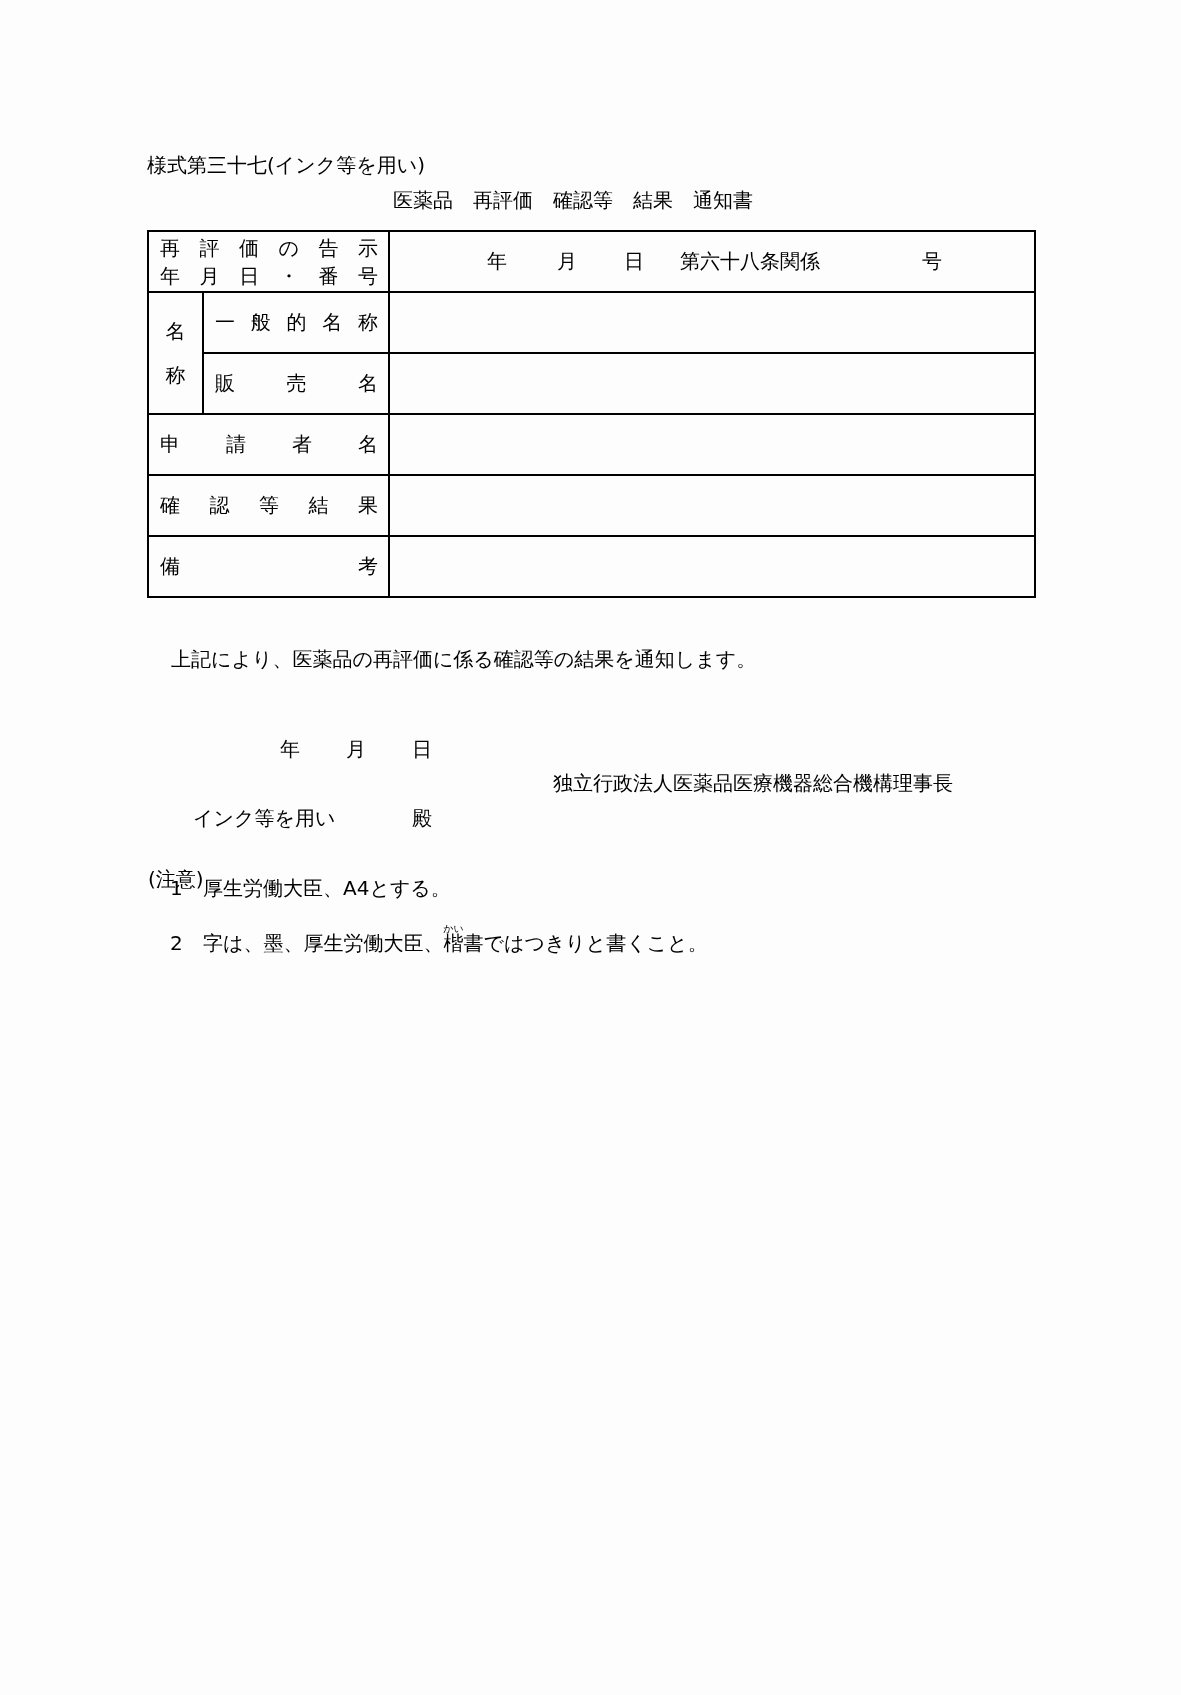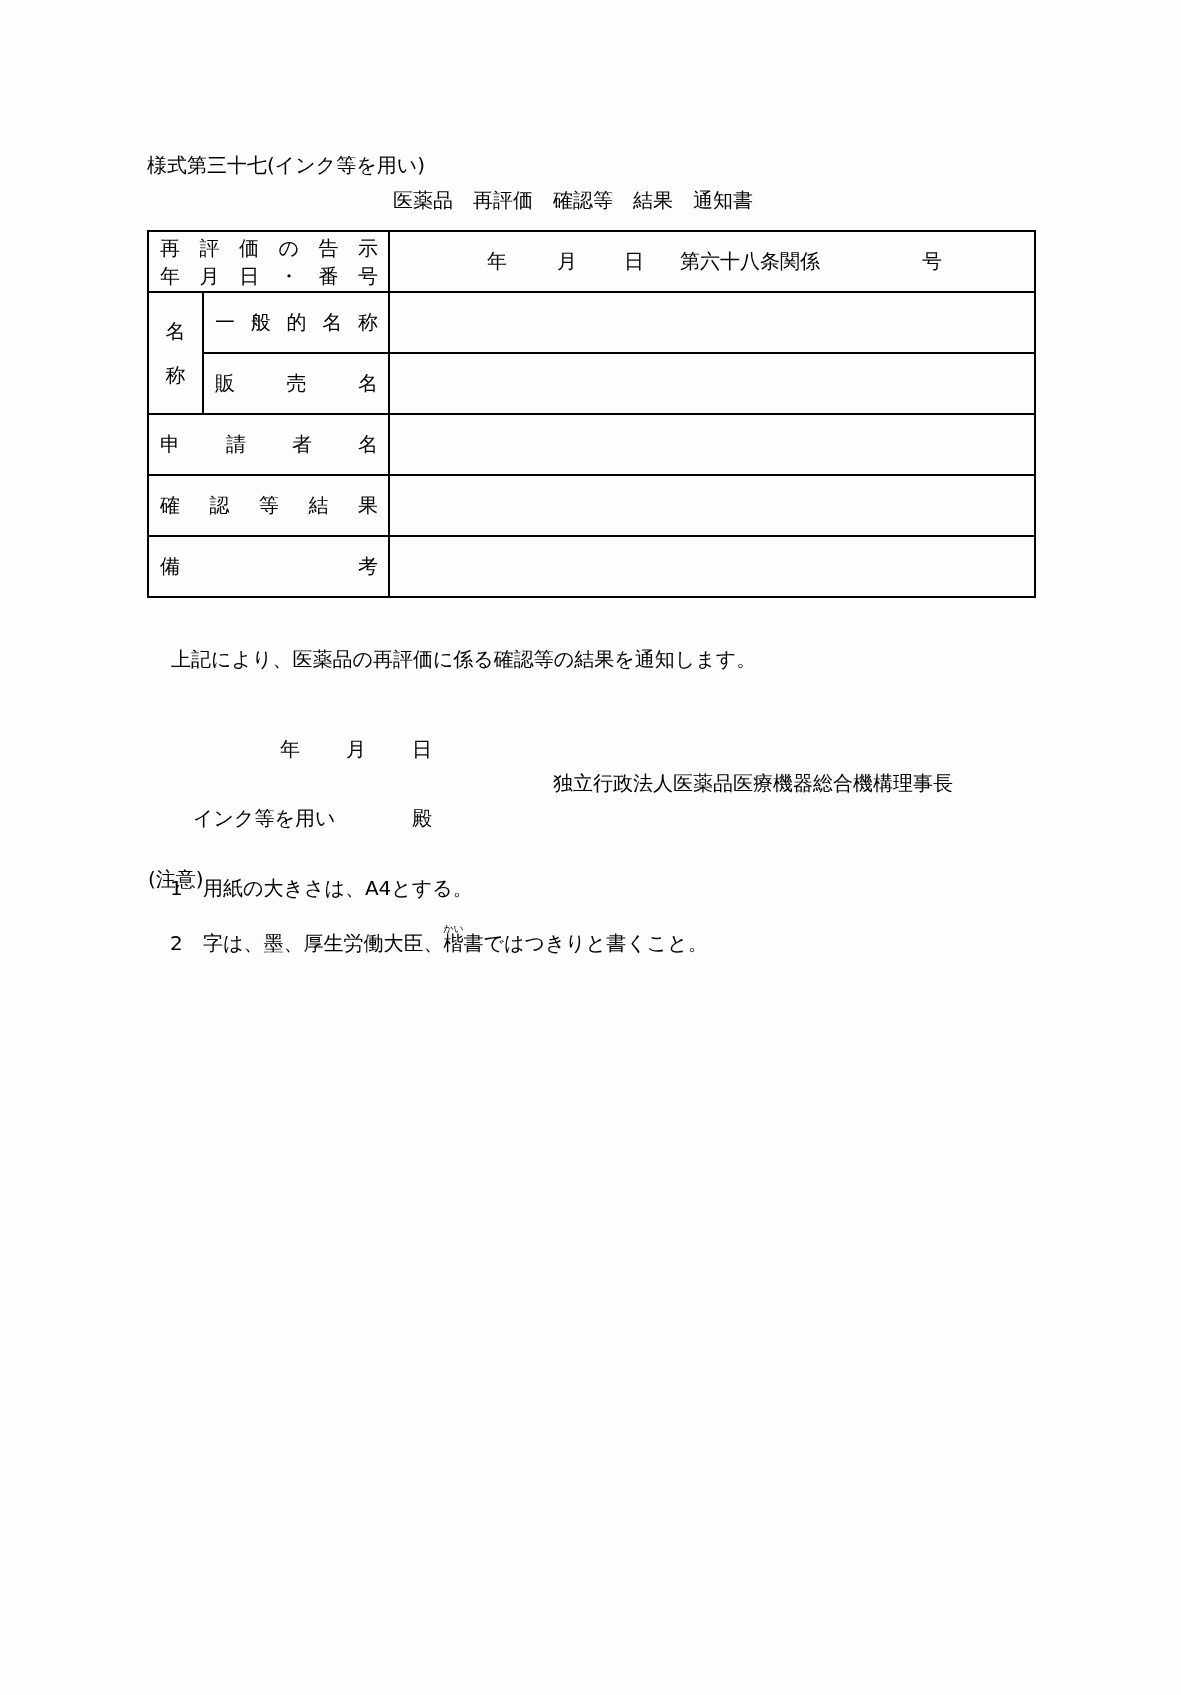--- a/index.html
+++ b/index.html
@@ -156,18 +156,18 @@
 <div class="abs issuer">独立行政法人医薬品医療機器総合機構理事長</div>
 
 <div class="abs addressee">
   <span>インク等を用い</span>
   <span class="tono">殿</span>
 </div>
 
 <div class="abs caution-h">(注意)</div>
 
 <div class="abs note1">
-  <span class="num">1</span><span>用紙の大きさは、A4とする。</span>
+  <span class="num">1</span><span>厚生労働大臣、A4とする。</span>
 </div>
 
 <div class="abs note2">
   <span class="num">2</span><span>字は、墨、厚生労働大臣、</span><ruby><span>楷</span><rt>かい</rt></ruby><span>書ではつきりと書くこと。</span>
 </div>
 
 </body></html>

